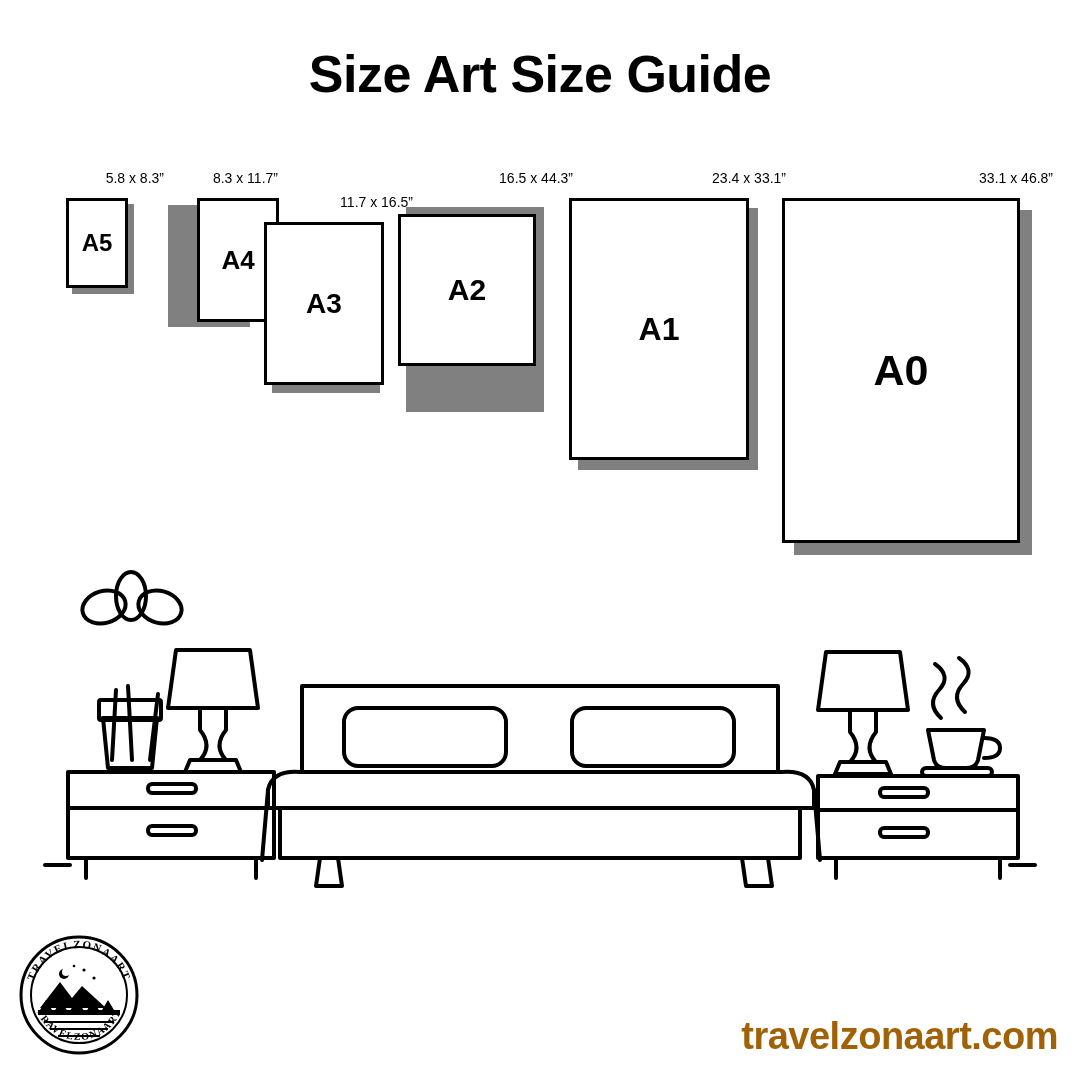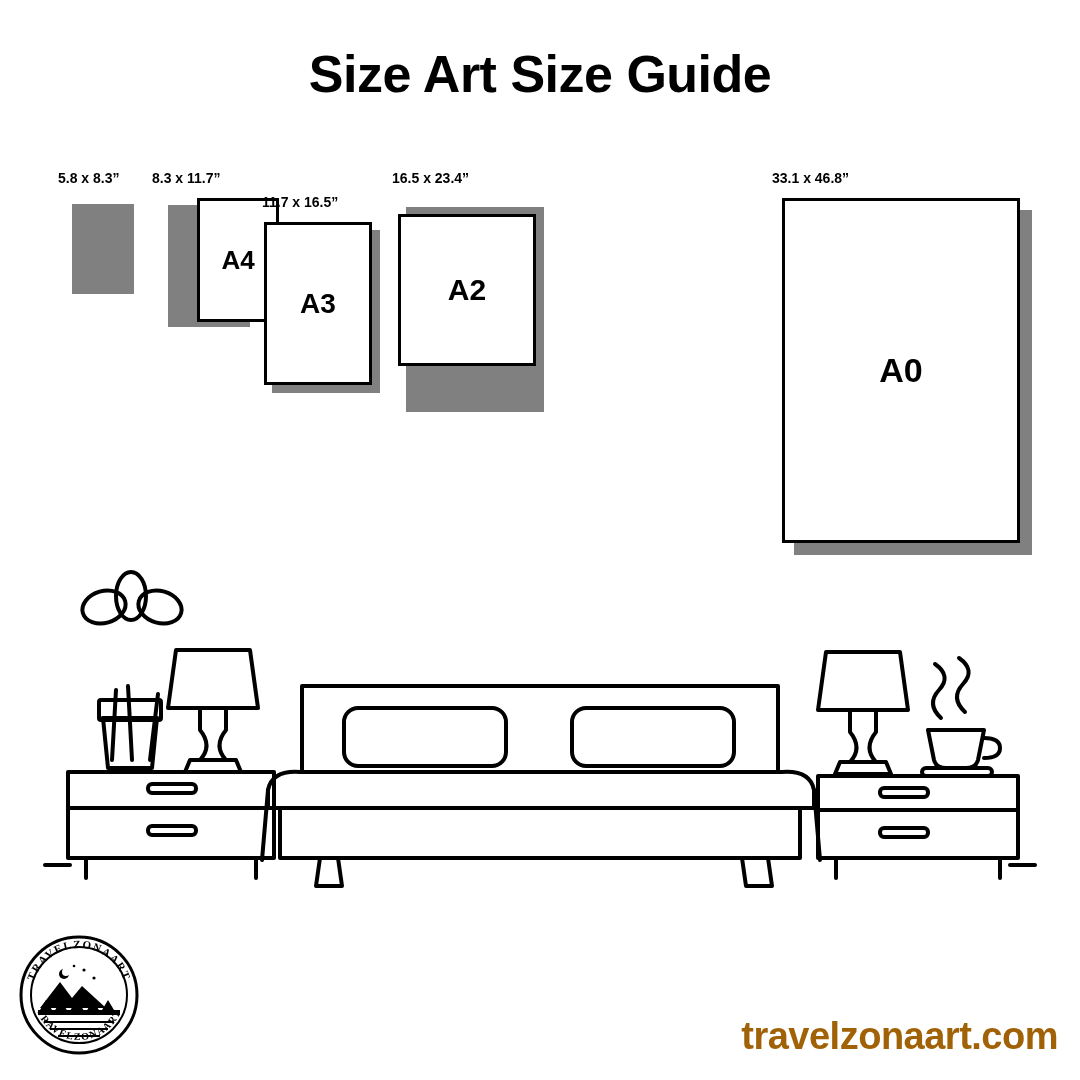--- a/index.html
+++ b/index.html
@@ -35,25 +35,25 @@
     top: 0;
     left: 0;
     width: 1080px;
     height: 620px;
   }
   .frame-group {
     position: absolute;
   }
   .frame-dim {
     position: absolute;
-    left: 0;
+    left: 16px;
     width: 100%;
-    text-align: left;
+    text-align: right;
     font-size: 14px;
-    font-weight: bold;
+    font-weight: normal;
     color: #000;
     white-space: nowrap;
   }
   .frame-shadow {
     position: absolute;
     background: #808080;
   }
   .frame-box {
     position: absolute;
     background: #ffffff;
@@ -99,52 +99,62 @@
 </head>
 <body>
 
 <div id="page-title">Size Art Size Guide</div>
 
 <div id="frames">
 
   <div class="frame-group" style="left:58px; top:170px; width:90px; height:140px;">
     <div class="frame-dim" style="top:0px;">5.8 x 8.3”</div>
     <div class="frame-shadow" style="left:14px; top:34px; width:62px; height:90px;"></div>
+    <div class="frame-box" style="left:8px; top:28px; width:62px; height:90px;">
+      <span class="frame-label" style="font-size:24px;">A5</span>
+    </div>
   </div>
 
   <div class="frame-group" style="left:152px; top:170px; width:110px; height:170px;">
     <div class="frame-dim" style="top:0px;">8.3 x 11.7”</div>
     <div class="frame-shadow" style="left:16px; top:35px; width:82px; height:122px;"></div>
     <div class="frame-box" style="left:9px; top:28px; width:82px; height:124px;margin-left:36px;">
       <span class="frame-label" style="font-size:26px;">A4</span>
     </div>
   </div>
 
   <div class="frame-group" style="left:262px; top:170px; width:135px; height:220px;margin-top:24px;">
     <div class="frame-dim" style="top:0px;">11.7 x 16.5”</div>
     <div class="frame-shadow" style="left:10px; top:36px; width:108px; height:163px;"></div>
-    <div class="frame-box" style="left:2px; top:28px; width:108px; height:163px;">
+    <div class="frame-box" style="left:2px; top:28px; width:120px; height:163px;">
       <span class="frame-label" style="font-size:28px;">A3</span>
     </div>
   </div>
 
   <div class="frame-group" style="left:392px; top:170px; width:165px; height:270px;">
-    <div class="frame-dim" style="top:0px;">16.5 x 23.4”</div>
+    <div class="frame-dim" style="top:0px;">16.5 x 44.3”</div>
     <div class="frame-shadow" style="left:14px; top:37px; width:138px; height:205px;"></div>
     <div class="frame-box" style="left:6px; top:44px; width:138px; height:152px;">
       <span class="frame-label" style="font-size:30px;">A2</span>
     </div>
   </div>
 
+  <div class="frame-group" style="left:560px; top:170px; width:210px; height:340px;">
+    <div class="frame-dim" style="top:0px;">23.4 x 33.1”</div>
+    <div class="frame-shadow" style="left:18px; top:38px; width:180px; height:262px;"></div>
+    <div class="frame-box" style="left:9px; top:28px; width:180px; height:262px;">
+      <span class="frame-label" style="font-size:32px;">A1</span>
+    </div>
+  </div>
 
   <div class="frame-group" style="left:772px; top:170px; width:265px; height:430px;">
     <div class="frame-dim" style="top:0px;">33.1 x 46.8”</div>
     <div class="frame-shadow" style="left:22px; top:40px; width:238px; height:345px;"></div>
     <div class="frame-box" style="left:10px; top:28px; width:238px; height:345px;">
-      <span class="frame-label" style="font-size:34px;">A0</span>
+      <span class="frame-label" style="font-size:43px;">A0</span>
     </div>
   </div>
 
 </div>
 
 <svg id="scene" viewBox="0 0 1080 360" fill="none" stroke="#000" stroke-width="4" stroke-linejoin="round" stroke-linecap="round">
 
   <g stroke-width="4">
     <line x1="45" y1="305" x2="70" y2="305"></line>
     <line x1="1010" y1="305" x2="1035" y2="305"></line>

